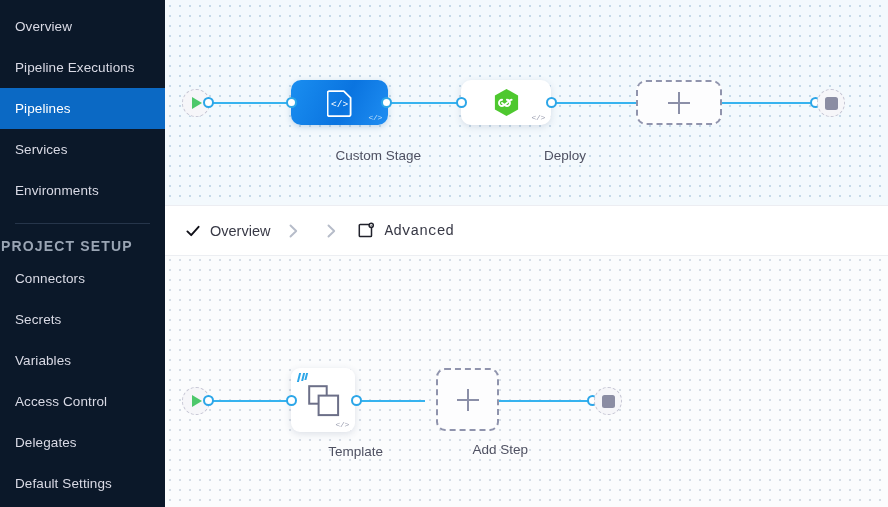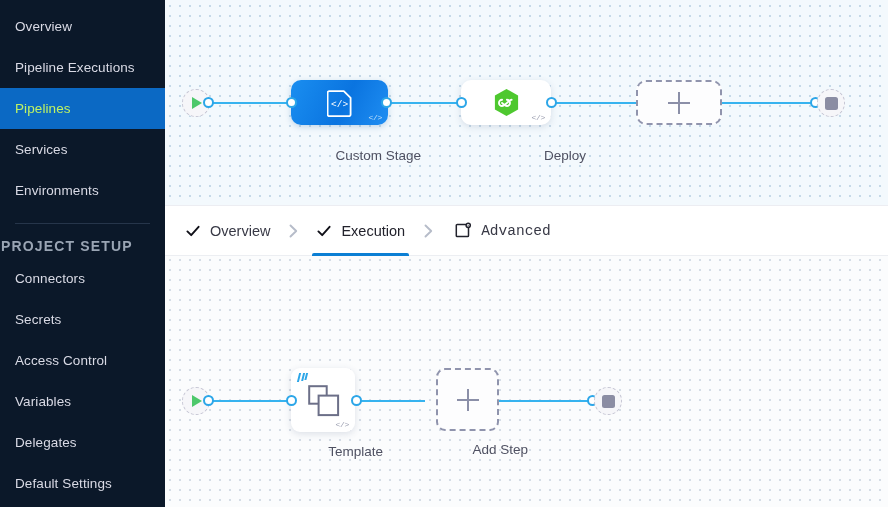--- a/index.html
+++ b/index.html
@@ -21,21 +21,21 @@
     z-index:5;
   }
   .nav-item{
     height:41px;display:flex;align-items:center;
     padding-left:15px;
     color:#d9dae5;font-size:13.5px;
     letter-spacing:.1px;
     cursor:pointer;
     box-sizing:border-box;
   }
-  .nav-item.active{background:#0b69c4;color:#bef264;}
+  .nav-item.active{background:#0b69c4;color:#ffffff;}
   .nav-sep{
     height:1px;background:#26354a;
     margin:12px 15px 10px 15px;
   }
   .nav-section{
     padding-left:1px;
     color:#9aa5b4;
     font-size:14px;
     letter-spacing:1.15px;
     font-weight:bold;
@@ -193,24 +193,24 @@
 
     <div class="nav-section">PROJECT SETUP</div>
 
     <div class="nav-item">
       <span>Connectors</span>
     </div>
     <div class="nav-item">
       <span>Secrets</span>
     </div>
     <div class="nav-item">
+      <span>Variables</span>
+    </div>
+    <div class="nav-item">
       <span>Access Control</span>
-    </div>
-    <div class="nav-item">
-      <span>Variables</span>
     </div>
     <div class="nav-item">
       <span>Delegates</span>
     </div>
     <div class="nav-item">
       <span>Default Settings</span>
     </div>
   </nav>
 
   <section class="main">
@@ -271,26 +271,20 @@
         </svg>
         <span class="tab-label">Overview</span>
       </div>
 
       <div class="tab-chev">
         <svg width="13" height="16" viewBox="0 0 13 16">
           <path d="M3.5 2.5 9.2 8l-5.7 5.5" fill="none" stroke="#b6bcc9" stroke-width="1.9" stroke-linecap="round" stroke-linejoin="round"></path>
         </svg>
       </div>
 
-      <div class="tab active">
-        <svg class="check" width="16" height="16" viewBox="0 0 16 16">
-          <path d="M2.4 8.4 6.2 12.2 13.6 3.8" fill="none" stroke="#101018" stroke-width="1.9" stroke-linecap="round" stroke-linejoin="round"></path>
-        </svg>
-        <span class="tab-label">Execution</span>
-      </div>
 
       <div class="tab-chev">
         <svg width="13" height="16" viewBox="0 0 13 16">
           <path d="M3.5 2.5 9.2 8l-5.7 5.5" fill="none" stroke="#b6bcc9" stroke-width="1.9" stroke-linecap="round" stroke-linejoin="round"></path>
         </svg>
       </div>
 
       <div class="tab" style="margin-left:4px;font-family:Liberation Mono, monospace;">
         <svg width="17" height="17" viewBox="0 0 17 17">
           <path d="M11.4 2.4H2.2a.9.9 0 0 0-.9.9v10.4a.9.9 0 0 0 .9.9h10.4a.9.9 0 0 0 .9-.9V5.6" fill="none" stroke="#21222c" stroke-width="1.5" stroke-linecap="round" stroke-linejoin="round"></path>

